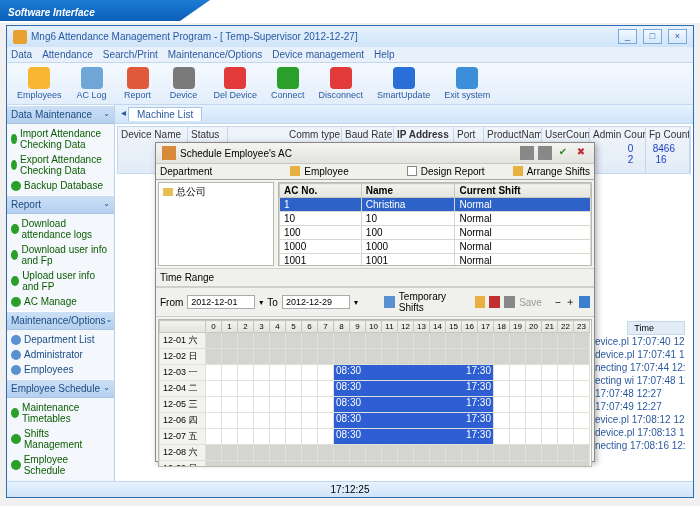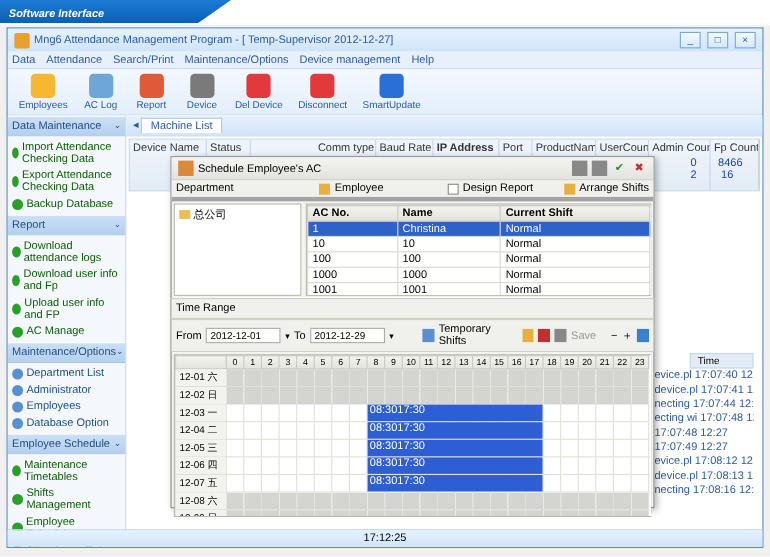--- a/index.html
+++ b/index.html
@@ -27,40 +27,40 @@
 .tabstrip{background:linear-gradient(#e6f2ff,#d0e4f8);padding:2px 6px;font-size:10px;color:#2b5aa0;border-bottom:1px solid #c3d8ee;display:flex;gap:2px}
 .mltab{background:#fff;border:1px solid #a9c5e4;border-bottom:none;padding:1px 8px}
 .devgrid{padding:2px}
 .dghdr{display:flex;background:linear-gradient(#f0f5fb,#e2ebf6);border:1px solid #c3d8ee;font-size:9px;color:#333}
 .dghdr div{padding:2px 3px;border-right:1px solid #c3d8ee;white-space:nowrap;overflow:hidden}
 .rightdata{position:absolute;right:18px;top:38px;font-size:10px;color:#1a3fbf}
 .schedule{position:absolute;left:155px;top:142px;width:440px;height:320px;background:#f3f3f0;border:1px solid #888;box-shadow:2px 2px 6px rgba(0,0,0,0.3)}
 .schtitle{background:linear-gradient(#f4f4f2,#e2e2de);padding:3px 6px;font-size:10px;display:flex;align-items:center;gap:4px;border-bottom:1px solid #c8c8c0}
 .schtitle .sp{flex:1}
 .schtitle .ticon{width:14px;height:14px}
-.schbar{background:#f0f0ec;padding:2px 4px;display:flex;align-items:flex-end;gap:4px;font-size:9px;border-bottom:4px solid #a3a3a3}
+.schbar{background:#f0f0ec;padding:2px 4px;display:flex;align-items:flex-start;gap:4px;font-size:9px;border-bottom:1px solid #a3a3a3}
 .schbar .sp{flex:1}
 .chk{width:10px;height:10px;border:1px solid #888;background:#fff;display:inline-block}
 .schbody{display:flex;height:88px}
 .dept{width:116px;border:1px solid #b8b8b0;background:#fff;margin:2px;overflow:auto}
 .dept .di{padding:2px 4px;font-size:9px;display:flex;align-items:center;gap:3px}
 .emptbl{flex:1;margin:2px;border:1px solid #b8b8b0;background:#fff;overflow:auto}
 .emptbl table{width:100%;border-collapse:collapse;font-size:9px}
 .emptbl th{background:linear-gradient(#f2f2ee,#e4e4de);border:1px solid #c8c8c0;padding:1px 4px;text-align:left;font-weight:bold}
 .emptbl td{border:1px solid #d8d8d0;padding:1px 4px}
 .emptbl tr.sel td{background:#2d62c8;color:#fff}
 .trbar{background:#f0f0ec;padding:3px 4px;display:flex;align-items:center;gap:4px;font-size:9px;border-top:1px solid #d0d0c8;border-bottom:1px solid #d0d0c8}
 .dtin{border:1px solid #aaa;background:#fff;padding:1px 3px;font-size:9px;width:68px}
 .gantt{height:148px;overflow:auto;background:#fff;margin:2px;border:1px solid #b8b8b0}
 .gantt table{border-collapse:collapse;font-size:9px}
 .gantt th{background:linear-gradient(#f2f2ee,#e4e4de);border:1px solid #c8c8c0;padding:1px;text-align:center;font-weight:normal;font-size:8px;min-width:16px}
 .gantt td{border:1px solid #e0e0d8;padding:0;height:12px;min-width:16px;position:relative}
 .gantt td.daylbl{background:#f2f2ee;padding:1px 3px;font-size:9px;white-space:nowrap;min-width:46px}
 .gantt td.off{background:#d4d4d0}
-.shiftbar{position:absolute;left:0;right:0;top:0;bottom:0;background:#2d5ed4;color:#fff;font-size:7px;line-height:12px;padding:0 2px;overflow:hidden;display:flex;justify-content:flex-start}
+.shiftbar{position:absolute;left:0;right:0;top:0;bottom:0;background:#2d5ed4;color:#fff;font-size:7px;line-height:12px;padding:0 2px;overflow:hidden;display:flex;justify-content:space-between}
 .statusbar{position:absolute;bottom:0;left:0;right:0;background:linear-gradient(#e6f2ff,#d0e4f8);border-top:1px solid #c3d8ee;padding:2px 8px;font-size:9px;text-align:center}
 .loglist{position:absolute;right:8px;top:230px;width:90px;font-size:8px;color:#2b5aa0}
 .loglist div{white-space:nowrap;overflow:hidden;padding:1px 0}
 .timehdr{position:absolute;right:8px;top:216px;background:#e2ebf6;border:1px solid #c3d8ee;padding:1px 30px 1px 6px;font-size:9px}
 </style>
 </head>
 <body>
 
 <div class="banner"><span>Software Interface</span></div>
 
@@ -96,26 +96,34 @@
       </div>
       <div class="tbtn">
         <div class="ico" style="background:#7a7a7a"></div>
         <div class="lbl">Device</div>
       </div>
       <div class="tbtn">
         <div class="ico" style="background:#e23a3a"></div>
         <div class="lbl">Del Device</div>
       </div>
       <div class="tbtn">
+        <div class="ico" style="background:#2aa02a"></div>
+        <div class="lbl">Connect</div>
+      </div>
+      <div class="tbtn">
         <div class="ico" style="background:#e23a3a"></div>
         <div class="lbl">Disconnect</div>
       </div>
       <div class="tbtn">
         <div class="ico" style="background:#2a6fd8"></div>
         <div class="lbl">SmartUpdate</div>
+      </div>
+      <div class="tbtn">
+        <div class="ico" style="background:#3a8fd8"></div>
+        <div class="lbl">Exit system</div>
       </div>
     </div>
  <div class="body">
   <div class="side" id="side">
         <div class="panelhead">
           <span>Data Maintenance</span>
           <span>⌄</span>
         </div>
         <div class="panelbody">
           <div class="pitem">
@@ -162,24 +170,20 @@
             <span class="pi" style="background:#5a8fd0"></span>
             <span>Department List</span>
           </div>
           <div class="pitem bl">
             <span class="pi" style="background:#5a8fd0"></span>
             <span>Administrator</span>
           </div>
           <div class="pitem bl">
             <span class="pi" style="background:#5a8fd0"></span>
             <span>Employees</span>
-          </div>
-          <div class="pitem bl">
-            <span class="pi" style="background:#5a8fd0"></span>
-            <span>Database Option</span>
           </div>
         </div>
         <div class="panelhead">
           <span>Employee Schedule</span>
           <span>⌄</span>
         </div>
         <div class="panelbody">
           <div class="pitem">
             <span class="pi" style="background:#2aa02a"></span>
             <span>Maintenance Timetables</span>

